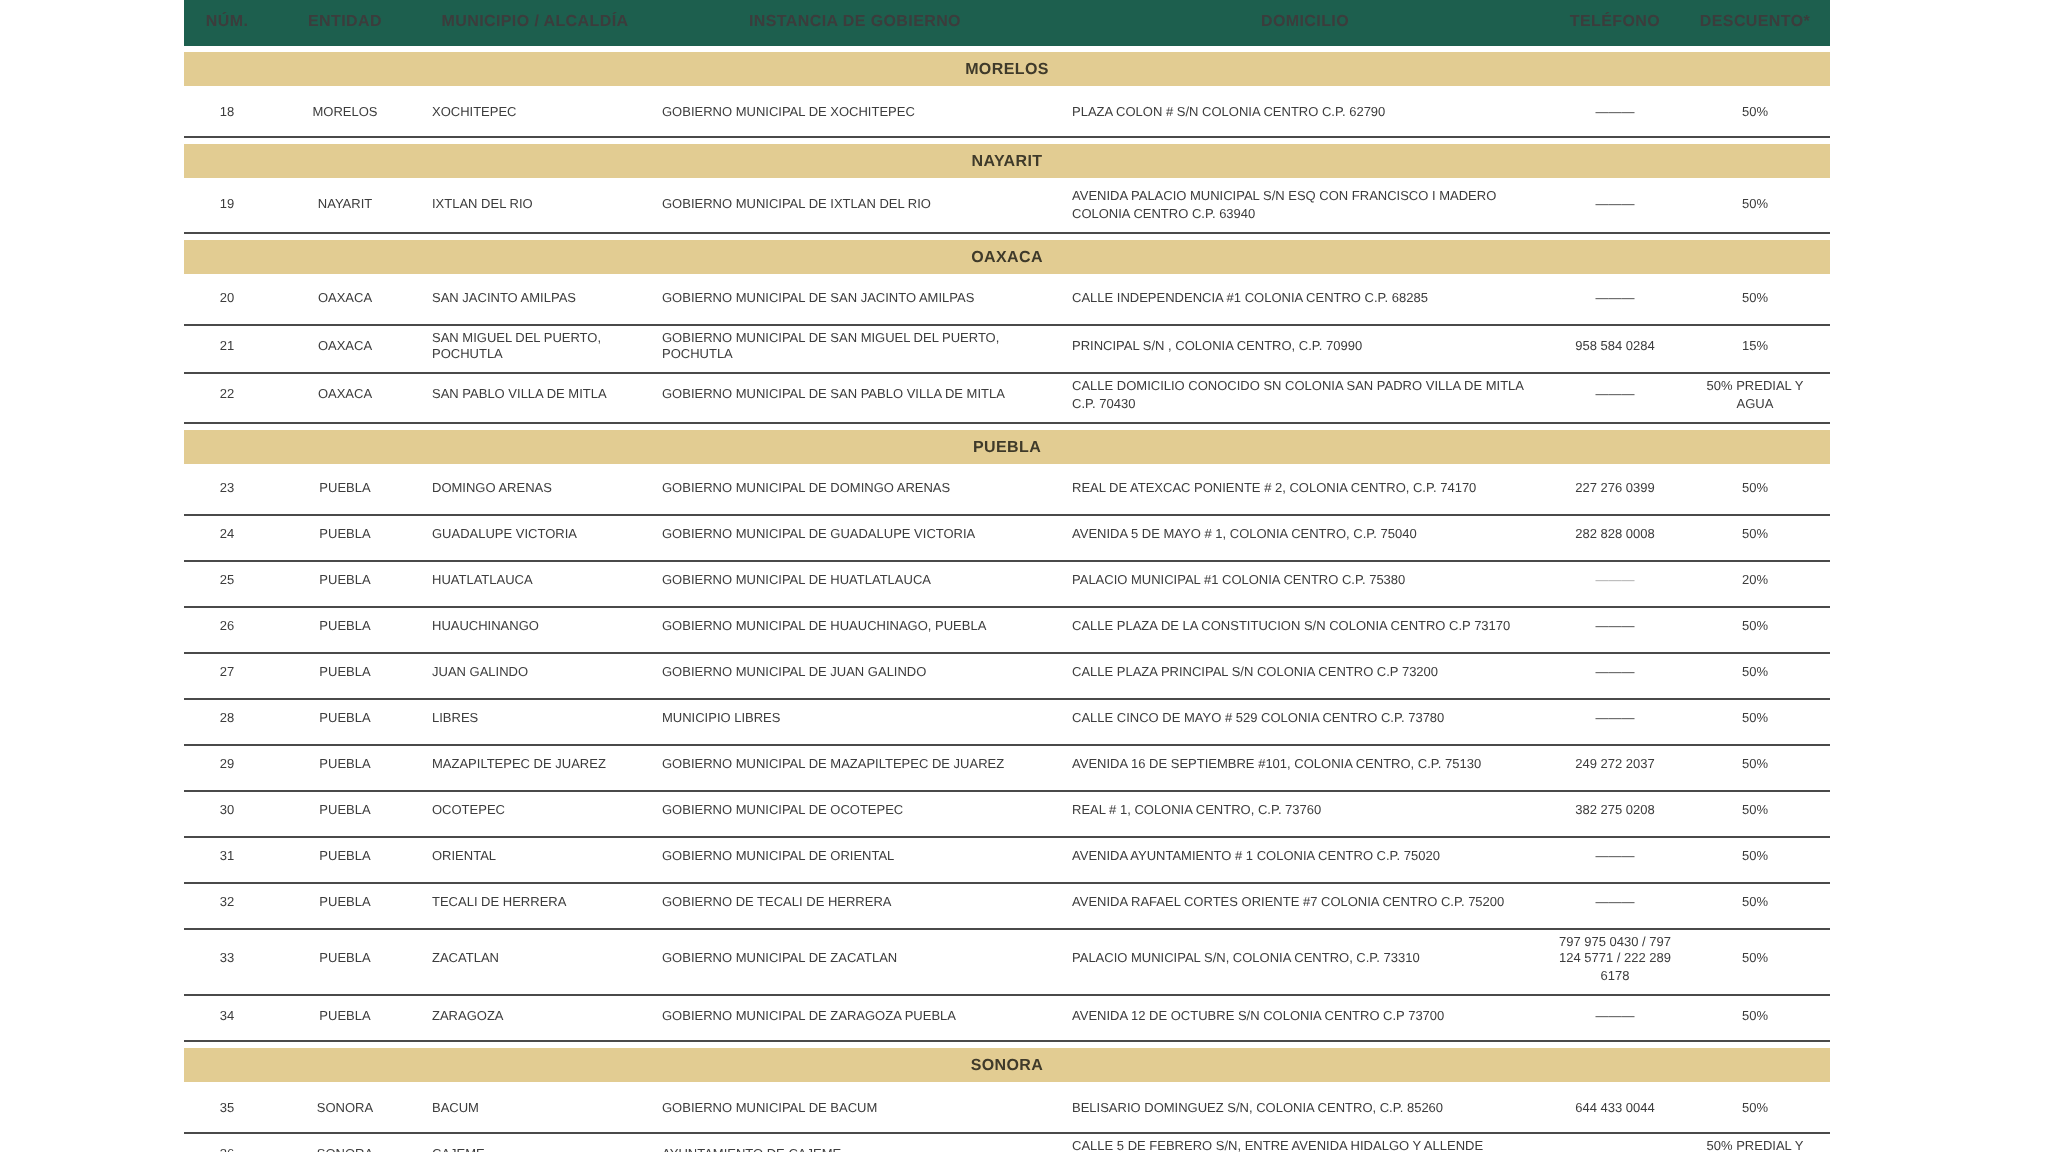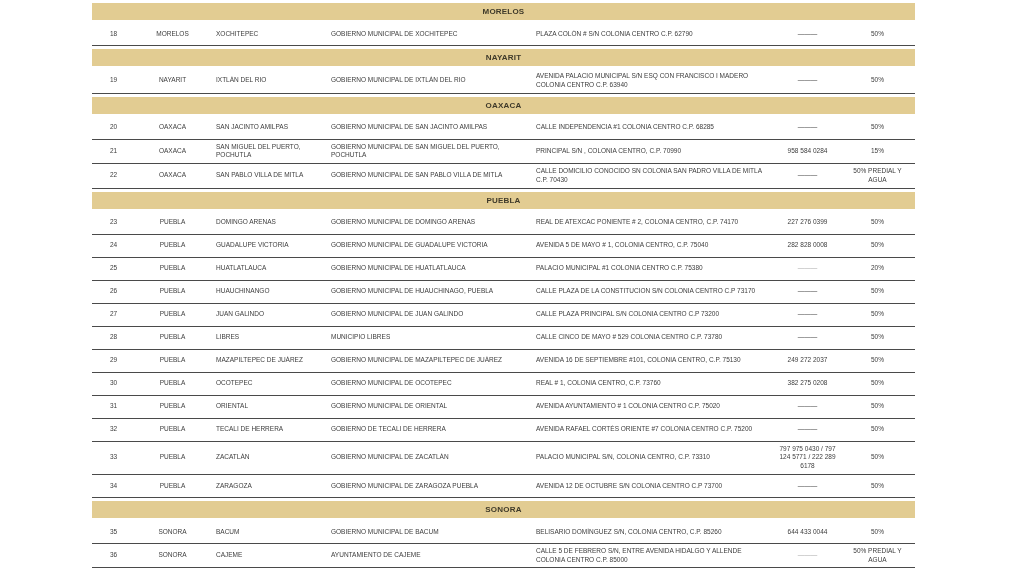--- a/index.html
+++ b/index.html
@@ -62,20 +62,29 @@
   }
   .c1, .c2, .c6, .c7 { text-align: center; }
   .c3, .c4, .c5 { text-align: left; }
   .c6 { padding: 0 3px; }
   .muted { color: var(--muted-text, #AAAAAA); }
 </style>
 </head>
 <body>
 
 <div id="table-wrap">
+  <div id="header-row" class="grid-row">
+    <div class="cell c1">NÚM.</div>
+    <div class="cell c2">ENTIDAD</div>
+    <div class="cell c3">MUNICIPIO / ALCALDÍA</div>
+    <div class="cell c4">INSTANCIA DE GOBIERNO</div>
+    <div class="cell c5">DOMICILIO</div>
+    <div class="cell c6">TELÉFONO</div>
+    <div class="cell c7">DESCUENTO*</div>
+  </div>
   <div id="sections">
       <div class="section-band">MORELOS</div>
       <div class="grid-row data-row">
         <div class="cell c1">18</div>
         <div class="cell c2">MORELOS</div>
         <div class="cell c3">XOCHITEPEC</div>
         <div class="cell c4">GOBIERNO MUNICIPAL DE XOCHITEPEC</div>
         <div class="cell c5">PLAZA COLÓN # S/N COLONIA CENTRO C.P. 62790</div>
         <div class="cell c6">———</div>
         <div class="cell c7">50%</div>

